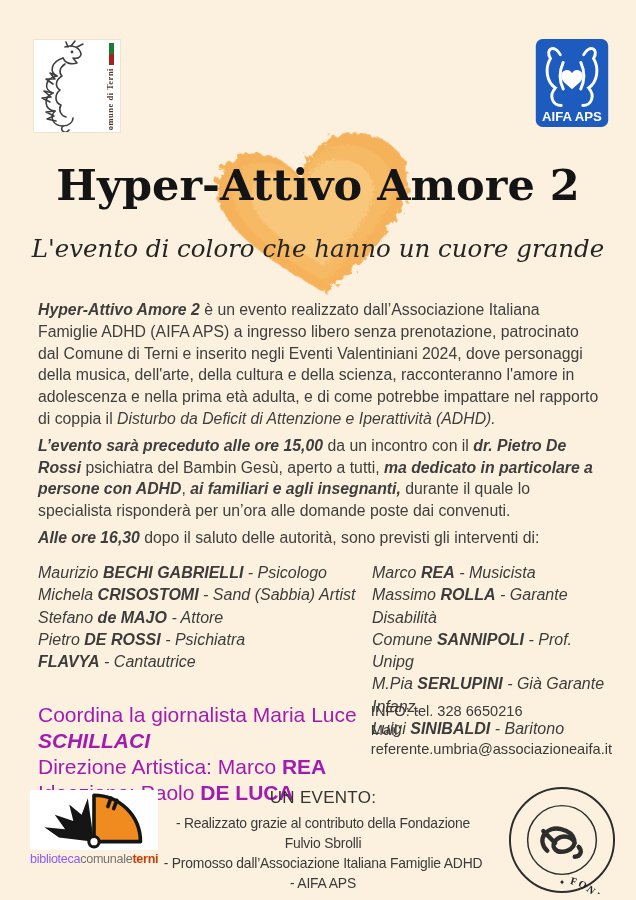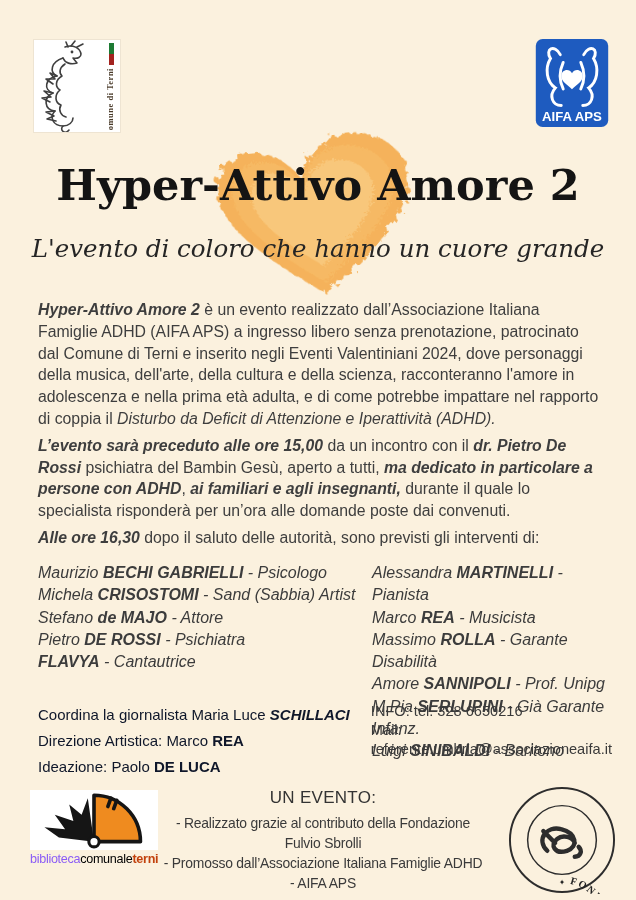--- a/index.html
+++ b/index.html
@@ -48,31 +48,31 @@
 
   
   .speakers { position:absolute; left:38px; right:24px; top:562px; display:flex; }
   .speaker-col { width:334px; }
   .speaker-col.right { flex:1; }
   .speaker { font-style:italic; font-size:16px; line-height:22.3px; color:#3c3c3c; }
   .sp-last { font-weight:bold; }
 
   
   .credits { position:absolute; left:38px; right:24px; top:702px; display:flex; }
-  .credits-left { width:334px; font-size:15px; line-height:26px; color:#0f172a; }
+  .credits-left { width:334px; font-size:21px; line-height:26px; color:#a21caf; }
   .credit-name { font-weight:bold; }
   .credit-name.ital { font-style:italic; }
   .credits-right { flex:1; font-size:14.6px; line-height:19px; color:#3a3a3a; max-width:258px; }
 
   
   .logo-biblio { position:absolute; left:30px; top:790px; width:128px; }
   .logo-biblio svg { width:128px; height:60px; background:#fff; display:block; }
   .biblio-caption { margin-top:2px; font-size:12.6px; letter-spacing:-0.3px; white-space:nowrap; }
   .biblio-caption .b1 { font-weight:normal; color:#8b5cf6;margin-top:13px; }
-  .biblio-caption .b2 { color:#000000; }
+  .biblio-caption .b2 { color:#737373; }
   .biblio-caption .b3 { font-weight:bold; color:#c2410c; }
 
   .footer-center { position:absolute; left:160px; right:150px; top:788px; text-align:center; }
   .footer-heading { font-size:17px; color:#333; letter-spacing:.3px; }
   .footer-bullets { margin-top:5px; font-size:13.9px; line-height:20px; color:#3a3a3a; letter-spacing:-0.2px; }
 
   .stamp { position:absolute; right:20px; top:786px; width:108px; height:108px; }
 </style>
 </head>
 <body>
@@ -151,27 +151,26 @@
         <div class="speaker"><span class="sp-first">Michela </span><span class="sp-last">CRISOSTOMI</span><span class="sp-role"> - Sand (Sabbia) Artist</span></div>
 
         <div class="speaker"><span class="sp-first">Stefano </span><span class="sp-last">de MAJO</span><span class="sp-role"> - Attore</span></div>
 
         <div class="speaker"><span class="sp-first">Pietro </span><span class="sp-last">DE ROSSI</span><span class="sp-role"> - Psichiatra</span></div>
 
         <div class="speaker"><span class="sp-first"></span><span class="sp-last">FLAVYA</span><span class="sp-role"> - Cantautrice</span></div>
       </div>
     <div class="speaker-col right">
 
-        <div class="speaker"><span class="sp-first">Alessandra </span><span class="sp-last">MARTINELLI</span><span class="sp-role"> - Pianista</span></div>
 
         <div class="speaker"><span class="sp-first">Marco </span><span class="sp-last">REA</span><span class="sp-role"> - Musicista</span></div>
 
         <div class="speaker"><span class="sp-first">Massimo </span><span class="sp-last">ROLLA</span><span class="sp-role"> - Garante Disabilità</span></div>
 
-        <div class="speaker"><span class="sp-first">Amore </span><span class="sp-last">SANNIPOLI</span><span class="sp-role"> - Prof. Unipg</span></div>
+        <div class="speaker"><span class="sp-first">Comune </span><span class="sp-last">SANNIPOLI</span><span class="sp-role"> - Prof. Unipg</span></div>
 
         <div class="speaker"><span class="sp-first">M.Pia </span><span class="sp-last">SERLUPINI</span><span class="sp-role"> - Già Garante Infanz.</span></div>
 
         <div class="speaker"><span class="sp-first">Luigi </span><span class="sp-last">SINIBALDI</span><span class="sp-role"> - Baritono</span></div>
       </div>
   </div>
 
   <div class="credits">
     <div class="credits-left">
       <div><span>Coordina la giornalista Maria Luce </span><span class="credit-name ital">SCHILLACI</span></div>

